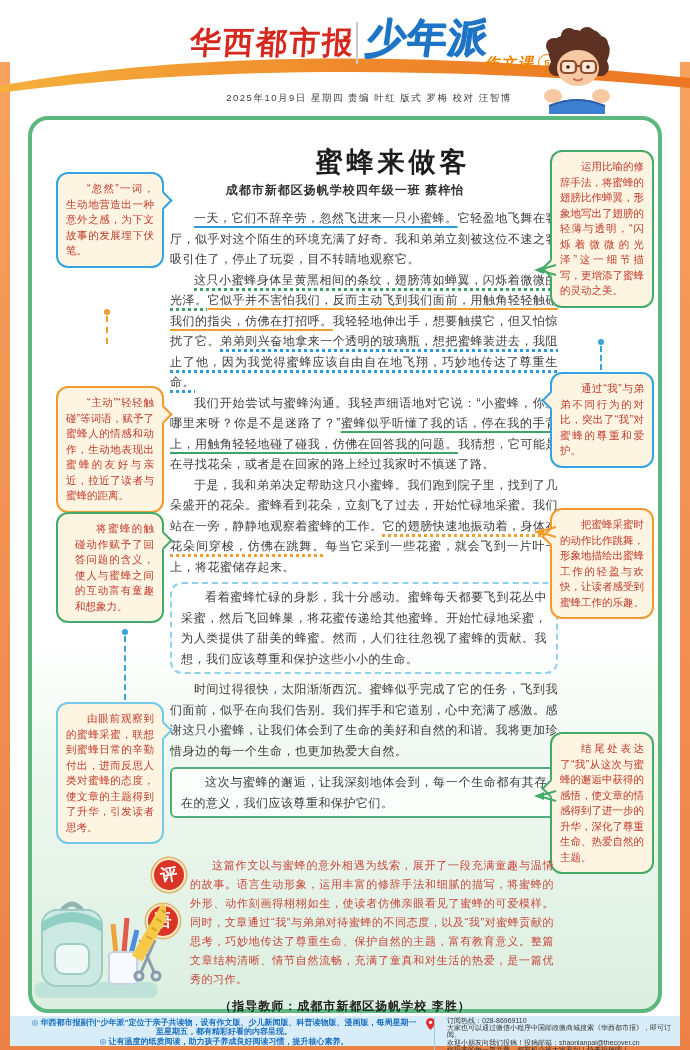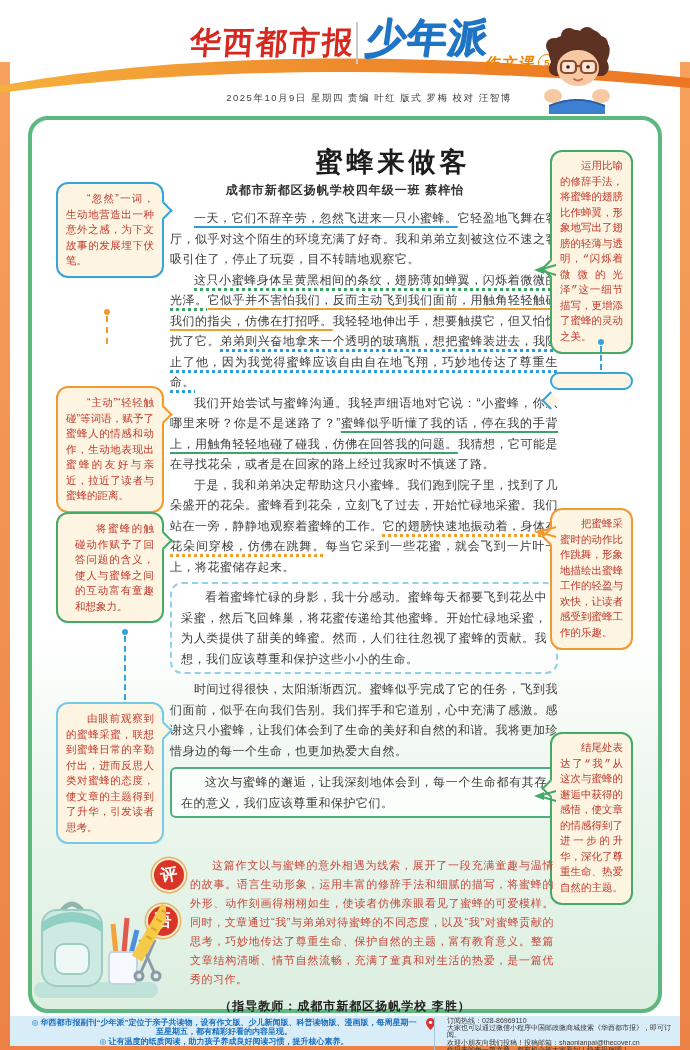--- a/index.html
+++ b/index.html
@@ -83,21 +83,21 @@
   
   .bubble{
     position:absolute;background:#fdf5e2;border:2.5px solid var(--bc);
     border-radius:12px;padding:7px 8px;box-sizing:border-box;
     font-size:10.5px;line-height:15.5px;color:#c03a2c;text-align:justify;
   }
   .bubble p{margin:0;text-indent:2em;}
   .b-blue{--bc:#35a3dc;} .b-orange{--bc:#f09a30;}
   .b-green{--bc:#43aa68;} .b-sky{--bc:#74c9e8;}
   .bub-l{left:24px;width:108px;}
-  .bub-r{left:518px;width:83px;font-family:Liberation Mono, monospace;}
+  .bub-r{left:518px;width:104px;}
   .tail{position:absolute;width:11px;height:11px;background:#fdf5e2;transform:rotate(45deg);}
   .tail-r{right:-8px;top:20px;border-top:2.5px solid var(--bc);border-right:2.5px solid var(--bc);}
   .tail-l{left:-8px;top:20px;border-bottom:2.5px solid var(--bc);border-left:2.5px solid var(--bc);}
   
   .conn{position:absolute;width:0;border-left:2px dashed var(--cc);}
   .conn::before{content:"";position:absolute;left:-4px;top:-7px;width:6px;height:6px;border-radius:50%;background:var(--cc);}
   .c-orange{--cc:#f09a30;} .c-blue{--cc:#35a3dc;}
   .mini-arrow{position:absolute;}
   
   .badge{
@@ -187,21 +187,21 @@
   <div class="essay-body">
     <p class="para"><span class="u-blue-solid">一天，它们不辞辛劳，忽然飞进来一只小蜜蜂。</span><span>它轻盈地飞舞在客厅，似乎对这个陌生的环境充满了好奇。我和弟弟立刻被这位不速之客吸引住了，停止了玩耍，目不转睛地观察它。</span></p>
     <p class="para"><span class="u-green-dotted">这只小蜜蜂身体呈黄黑相间的条纹，翅膀薄如蝉翼，闪烁着微微的光泽。</span><span class="u-orange-solid">它似乎并不害怕我们，反而主动飞到我们面前，用触角轻轻触碰我们的指尖，仿佛在打招呼。</span><span>我轻轻地伸出手，想要触摸它，但又怕惊扰了它。</span><span class="u-blue-dotted">弟弟则兴奋地拿来一个透明的玻璃瓶，想把蜜蜂装进去，我阻止了他，因为我觉得蜜蜂应该自由自在地飞翔，巧妙地传达了尊重生命。</span></p>
     <p class="para"><span>我们开始尝试与蜜蜂沟通。我轻声细语地对它说：“小蜜蜂，你从哪里来呀？你是不是迷路了？”</span><span class="u-green-solid">蜜蜂似乎听懂了我的话，停在我的手背上，用触角轻轻地碰了碰我，仿佛在回答我的问题。</span><span>我猜想，它可能是在寻找花朵，或者是在回家的路上经过我家时不慎迷了路。</span></p>
     <p class="para"><span>于是，我和弟弟决定帮助这只小蜜蜂。我们跑到院子里，找到了几朵盛开的花朵。蜜蜂看到花朵，立刻飞了过去，开始忙碌地采蜜。我们站在一旁，静静地观察着蜜蜂的工作。</span><span class="u-orange-dotted">它的翅膀快速地振动着，身体在花朵间穿梭，仿佛在跳舞。</span><span>每当它采到一些花蜜，就会飞到一片叶子上，将花蜜储存起来。</span></p>
     <p class="para boxed-dashed"><span>看着蜜蜂忙碌的身影，我十分感动。蜜蜂每天都要飞到花丛中采蜜，然后飞回蜂巢，将花蜜传递给其他蜜蜂。开始忙碌地采蜜，为人类提供了甜美的蜂蜜。然而，人们往往忽视了蜜蜂的贡献。我想，我们应该尊重和保护这些小小的生命。</span></p>
     <p class="para"><span>时间过得很快，太阳渐渐西沉。蜜蜂似乎完成了它的任务，飞到我们面前，似乎在向我们告别。我们挥手和它道别，心中充满了感激。感谢这只小蜜蜂，让我们体会到了生命的美好和自然的和谐。我将更加珍惜身边的每一个生命，也更加热爱大自然。</span></p>
     <p class="para boxed-green"><span>这次与蜜蜂的邂逅，让我深刻地体会到，每一个生命都有其存在的意义，我们应该尊重和保护它们。</span></p>
   </div>
 
-  <div class="bubble bub-l b-blue" style="top:62px;">
+  <div class="bubble bub-l b-blue" style="top:52px;">
     <span class="tail tail-r"></span>
     <p>“忽然”一词，生动地营造出一种意外之感，为下文故事的发展埋下伏笔。</p>
   </div>
   <div class="bubble bub-l b-orange" style="top:226px;margin-top:40px;">
     <span class="tail tail-r"></span>
     <p>“主动”“轻轻触碰”等词语，赋予了蜜蜂人的情感和动作，生动地表现出蜜蜂的友好与亲近，拉近了读者与蜜蜂的距离。</p>
   </div>
   <div class="bubble bub-l b-green" style="top:392px;padding-left:17px;">
     <span class="tail tail-r"></span>
     <p>将蜜蜂的触碰动作赋予了回答问题的含义，使人与蜜蜂之间的互动富有童趣和想象力。</p>
@@ -210,20 +210,21 @@
     <span class="tail tail-r"></span>
     <p>由眼前观察到的蜜蜂采蜜，联想到蜜蜂日常的辛勤付出，进而反思人类对蜜蜂的态度，使文章的主题得到了升华，引发读者思考。</p>
   </div>
 
   <div class="bubble bub-r b-green" style="top:30px;">
     <span class="tail tail-l" style="top:110px;"></span>
     <p>运用比喻的修辞手法，将蜜蜂的翅膀比作蝉翼，形象地写出了翅膀的轻薄与透明，“闪烁着微微的光泽”这一细节描写，更增添了蜜蜂的灵动之美。</p>
   </div>
   <div class="bubble bub-r b-blue" style="top:252px;">
     <span class="tail tail-l"></span>
+    <p>通过“我”与弟弟不同行为的对比，突出了“我”对蜜蜂的尊重和爱护。</p>
   </div>
   <div class="bubble bub-r b-orange" style="top:388px;">
     <span class="tail tail-l"></span>
     <p>把蜜蜂采蜜时的动作比作跳舞，形象地描绘出蜜蜂工作的轻盈与欢快，让读者感受到蜜蜂工作的乐趣。</p>
   </div>
   <div class="bubble bub-r b-green" style="top:612px;">
     <span class="tail tail-l" style="top:48px;"></span>
     <p>结尾处表达了“我”从这次与蜜蜂的邂逅中获得的感悟，使文章的情感得到了进一步的升华，深化了尊重生命、热爱自然的主题。</p>
   </div>
 

